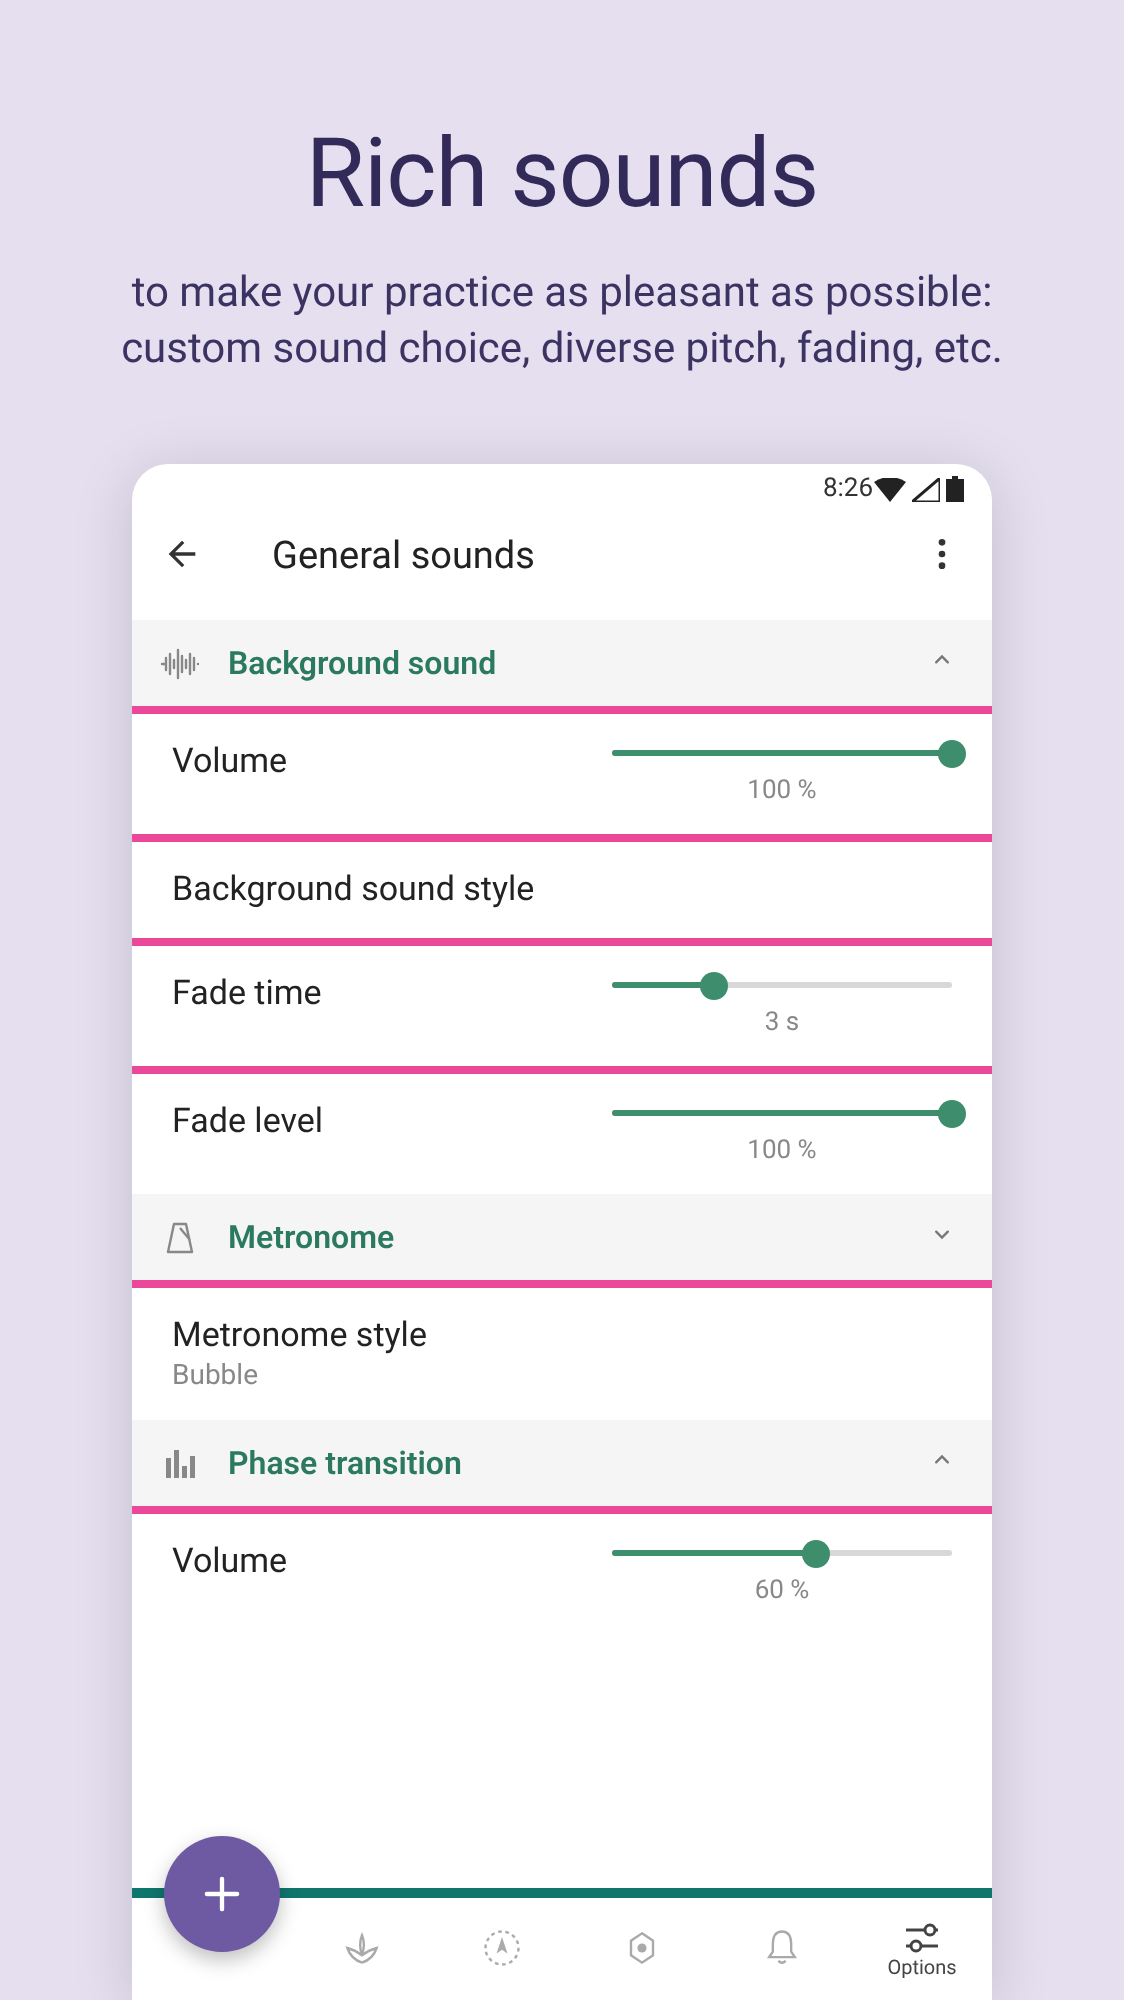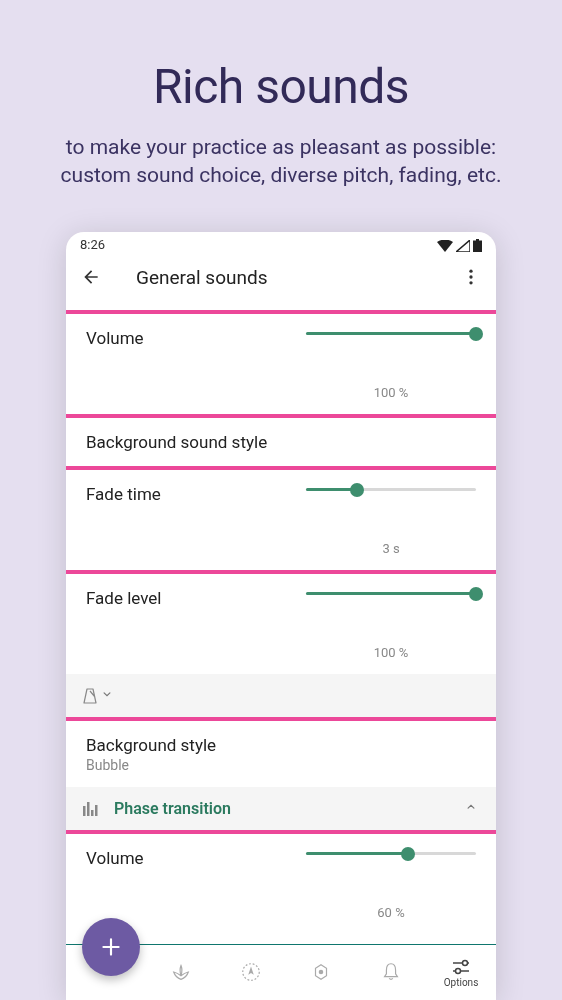--- a/index.html
+++ b/index.html
@@ -31,21 +31,21 @@
     top: 232px;
     width: 430px;
     height: 768px;
     background: #fff;
     border-radius: 18px 18px 0 0;
     box-shadow: 0 4px 30px rgba(0,0,0,0.15);
     overflow: hidden;
   }
   .status-bar {
     display: flex;
-    justify-content: space-between;
+    justify-content: flex-end;
     align-items: center;
     padding: 5px 14px 4px 14px;
     font-size: 13px;
     color: #333;
   }
   .status-icons svg { vertical-align: middle; }
   .app-bar {
     display: flex;
     align-items: center;
     padding: 8px 12px 12px 12px;
@@ -70,21 +70,21 @@
   .chevron { color: #777; }
   .setting-row {
     display: flex;
     align-items: flex-start;
     padding: 14px 20px 14px 20px;
     border-top: 4px solid #ec4899;
   }
   .setting-left { flex: 1; min-width: 0; }
   .setting-label { font-size: 17px; color: #222; }
   .setting-sub { font-size: 14px; color: #888; margin-top: 2px; }
-  .setting-right { width: 170px; display:flex; flex-direction:column; align-items: center; margin-top: -4px; gap: 40px; }
+  .setting-right { width: 170px; display:flex; flex-direction:column; align-items: center; margin-top: -4px; }
   .slider-track {
     width: 100%;
     height: 3px;
     background: #d8d8d8;
     border-radius: 2px;
     position: relative;
     margin-top: 8px;
   }
   .slider-fill {
     position: absolute;
@@ -99,21 +99,21 @@
     background: #3e8e6e;
     border-radius: 50%;
     transform: translate(-50%, -50%);
   }
   .slider-value { font-size: 13px; color: #888; margin-top: 10px; }
   .nav-bar {
     position: absolute;
     left: 0; right: 0; bottom: 0;
     height: 56px;
     background: #fff;
-    border-top: 1px solid #0f766e;
+    border-top: 5px solid #0f766e;
     display: flex;
     align-items: center;
     justify-content: space-around;
     padding-left: 80px;
   }
   .nav-item {
     display: flex; flex-direction: column; align-items: center;
     color: #999; font-size: 10px;
     flex: 1;
   }
@@ -177,20 +177,33 @@
       <svg width="20" height="20" viewBox="0 0 24 24">
           <circle cx="12" cy="5" r="2" fill="#333"></circle>
           <circle cx="12" cy="12" r="2" fill="#333"></circle>
           <circle cx="12" cy="19" r="2" fill="#333"></circle>
         </svg>
     </div>
   </div>
 
   <div class="scroll-content">
 
+    <div class="section-header">
+      <span class="section-icon">
+        <svg width="20" height="16" viewBox="0 0 20 16">
+            <path d="M1 8h1M3 5v6M5 3v10M7 6v4M9 1v14M11 4v8M13 6v4M15 3v10M17 5v6M19 8h0" stroke="#888" stroke-width="1.2" stroke-linecap="round"></path>
+          </svg>
+      </span>
+      <span class="section-title">Background sound</span>
+      <span class="chevron">
+        <svg width="14" height="14" viewBox="0 0 24 24">
+            <path d="M7 14l5-5 5 5" stroke="#777" stroke-width="2" fill="none" stroke-linecap="round"></path>
+          </svg>
+      </span>
+    </div>
 
     <div class="setting-row">
       <div class="setting-left">
         <div class="setting-label">Volume</div>
       </div>
       <div class="setting-right">
         <div class="slider-track">
           <div class="slider-fill" style="width:100%"></div>
           <div class="slider-thumb" style="left:100%"></div>
         </div>
@@ -230,30 +243,31 @@
       </div>
     </div>
 
 
     <div class="section-header">
       <span class="section-icon">
         <svg width="18" height="18" viewBox="0 0 18 18">
             <path d="M6 2 L12 2 L15 16 L3 16 Z M9 4 L14 10" stroke="#888" stroke-width="1.2" fill="none" stroke-linejoin="round"></path>
           </svg>
       </span>
+      <span class="section-title">Metronome</span>
       <span class="chevron">
         <svg width="14" height="14" viewBox="0 0 24 24">
             <path d="M7 10l5 5 5-5" stroke="#777" stroke-width="2" fill="none" stroke-linecap="round"></path>
           </svg>
       </span>
     </div>
 
     <div class="setting-row">
       <div class="setting-left">
-        <div class="setting-label">Background style</div>
+        <div class="setting-label">Metronome style</div>
         <div class="setting-sub">Bubble</div>
       </div>
     </div>
 
     <div class="section-header">
       <span class="section-icon">
         <svg width="18" height="18" viewBox="0 0 18 18">
             <rect x="2" y="6" width="2.5" height="10" fill="#888"></rect>
             <rect x="6" y="2" width="2.5" height="14" fill="#888"></rect>
             <rect x="10" y="10" width="2.5" height="6" fill="#888"></rect>

